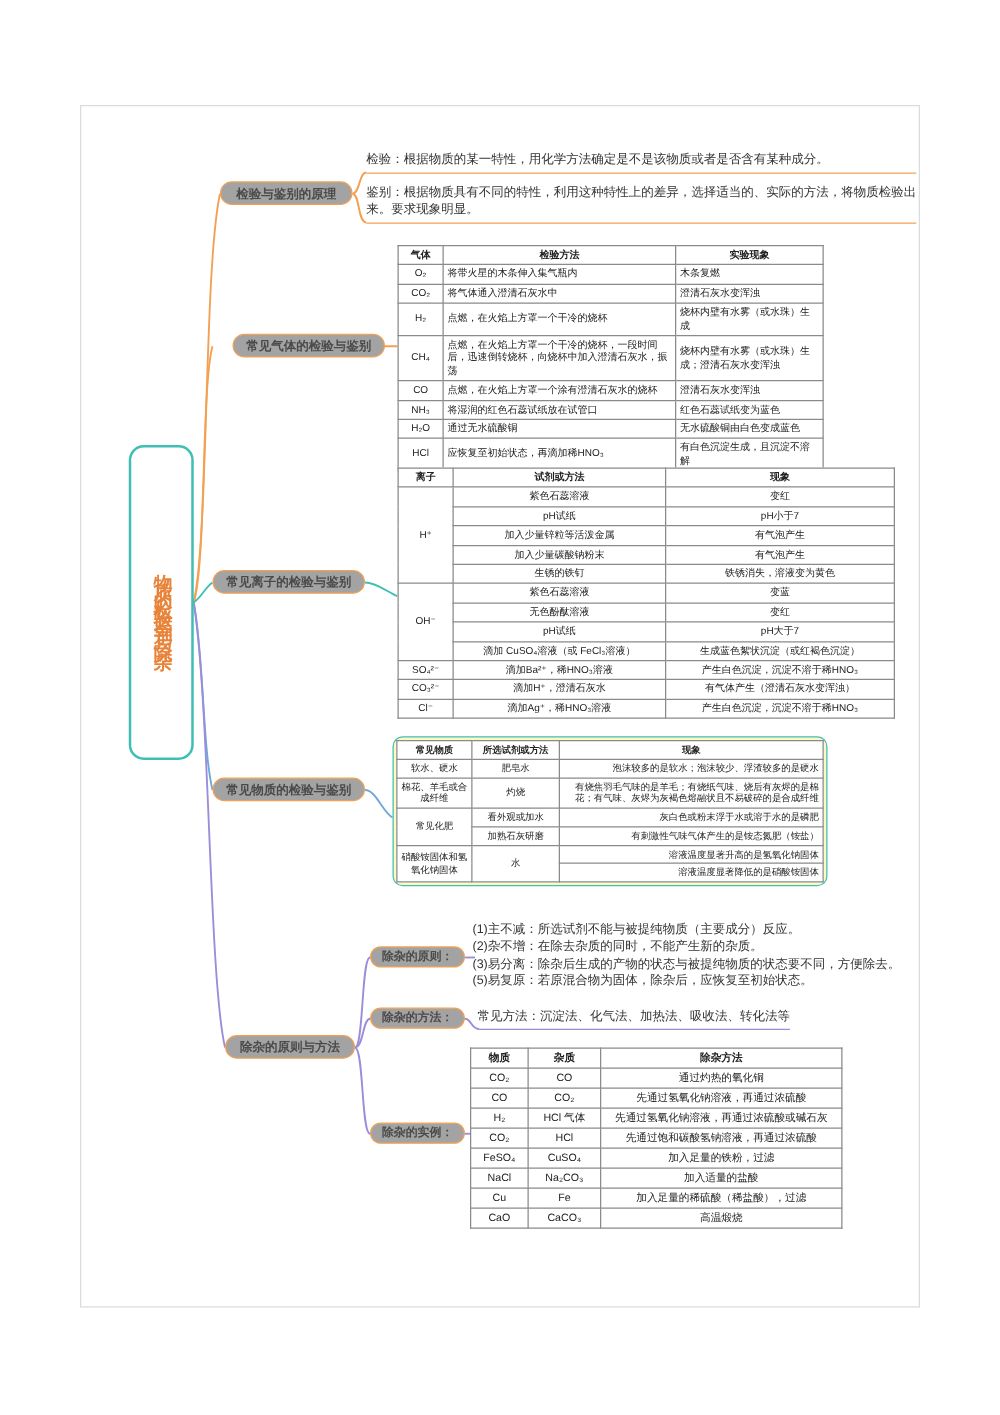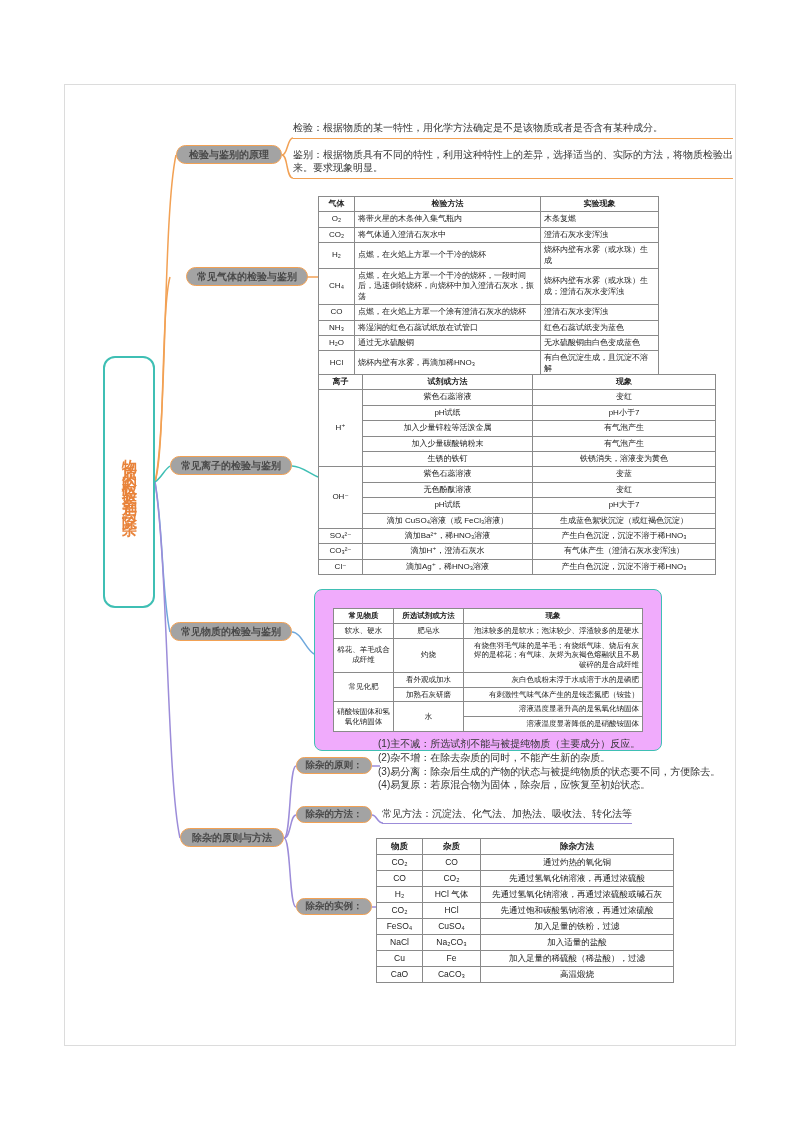--- a/index.html
+++ b/index.html
@@ -28,21 +28,21 @@
   .tbl th,.tbl td{border:1px solid #8a8a8a;padding:2px 3px;word-break:break-all;vertical-align:middle}
   .tbl th{font-weight:700;text-align:center}
   .gas td:first-child{text-align:center}
   .ion td{text-align:center}
   .ion .group-cell{text-align:center}
   .sub{font-size:7.5px}
   .sub td{text-align:center}
   .sub td:last-child{text-align:right}
   .ex{font-size:8.5px}
   .ex td{text-align:center}
-  .tealbox{position:absolute;border:1.5px solid #3FBFB4;border-radius:8px;padding:18px;background:#f0abfc}
+  .tealbox{position:absolute;border:1.5px solid #3FBFB4;border-radius:8px;padding:2px;background:#fef9c3}
   .lines div{line-height:13.8px}
   .underline-text{display:inline-block;border-bottom:1px solid #9C8CD9;padding-bottom:3px;line-height:13px}
 </style>
 </head>
 <body>
 
 <div class="canvas">
   <div class="sheet"></div>
 
   <svg class="wires" viewBox="0 0 800 1132">
@@ -128,21 +128,21 @@
             <td>将湿润的红色石蕊试纸放在试管口</td>
             <td>红色石蕊试纸变为蓝色</td>
           </tr>
           <tr>
             <td>H₂O</td>
             <td>通过无水硫酸铜</td>
             <td>无水硫酸铜由白色变成蓝色</td>
           </tr>
           <tr>
             <td>HCl</td>
-            <td>烧杯内壁有水雾，再滴加稀HNO₃</td>
+            <td>应恢复至初始状态，再滴加稀HNO₃</td>
             <td>有白色沉淀生成，且沉淀不溶解</td>
           </tr>
         </tbody>
     </table>
   </div>
 
   <div class="content" style="left:318px;top:374px;width:398px">
     <table class="tbl ion">
       <colgroup>
           <col style="width:44px">
@@ -257,21 +257,21 @@
             <td>溶液温度显著降低的是硝酸铵固体</td>
           </tr>
         </tbody>
     </table>
   </div>
 
   <div class="content lines" style="left:378px;top:737px;width:348px">
       <div>(1)主不减：所选试剂不能与被提纯物质（主要成分）反应。</div>
       <div>(2)杂不增：在除去杂质的同时，不能产生新的杂质。</div>
       <div>(3)易分离：除杂后生成的产物的状态与被提纯物质的状态要不同，方便除去。</div>
-      <div>(4)易复原：若原混合物为固体，除杂后，应恢复至初始状态。</div>
+      <div>(5)易复原：若原混合物为固体，除杂后，应恢复至初始状态。</div>
     </div>
 
   <div class="content" style="left:376px;top:838px;width:298px">
     <table class="tbl ex">
       <colgroup>
           <col style="width:46px">
           <col style="width:58px">
           <col>
         </colgroup>
       <thead>

